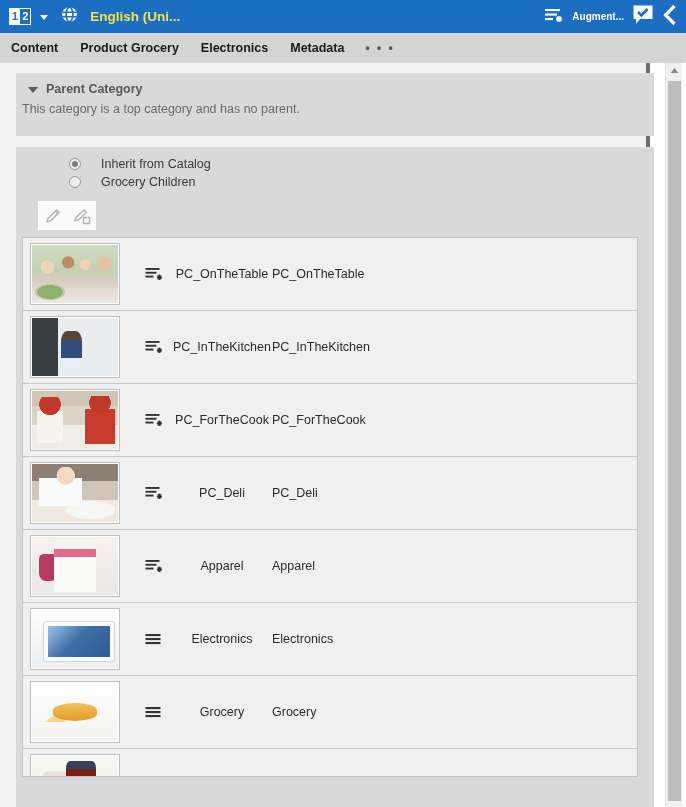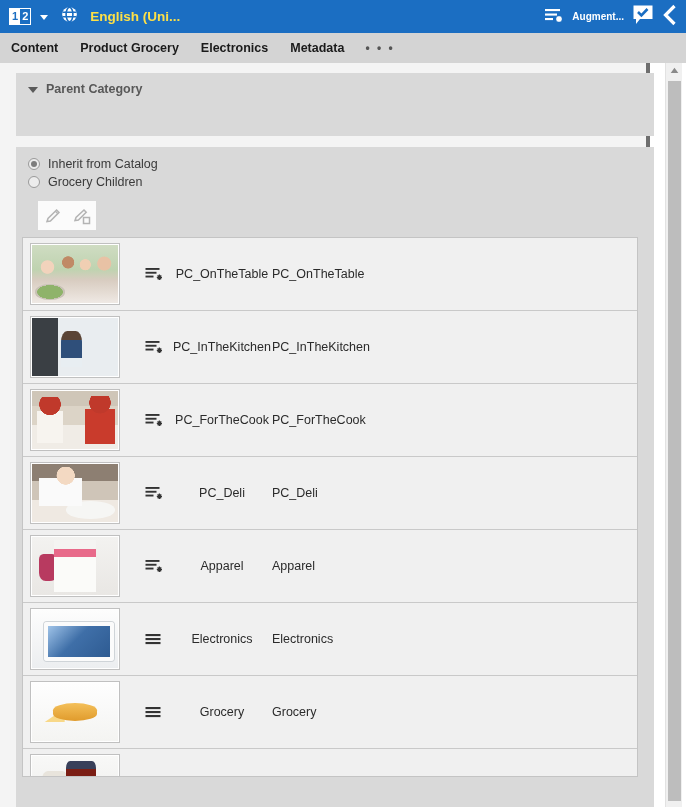--- a/index.html
+++ b/index.html
@@ -84,21 +84,21 @@
     border-right: 5px solid transparent; border-top: 6px solid #5a5a5a;
     margin-top: 2px;
   }
   .sect-title { font-size: 12.5px; font-weight: bold; color: #585858; }
 
   .parent-note {
     padding: 6px 0 0 6px; font-size: 12.5px; color: #6a6a6a;
   }
 
   
-  .radio-row { display:flex; align-items:center; gap:8px; padding-left: 12px; }
+  .radio-row { display:flex; align-items:center; gap:20px; padding-left: 24px; margin-left: 29px; }
   .radio-row.first { margin-top: 10px; }
   .radio-row.second { margin-top: 4px; }
   .radio {
     width: 12px; height: 12px; border-radius: 50%;
     border: 1px solid #9a9a9a; background: #ececec;
     display: flex; align-items: center; justify-content: center;
   }
   .radio.on::after {
     content: ''; width: 6px; height: 6px; border-radius: 50%; background: #7d7d7d;
   }
@@ -257,20 +257,21 @@
   <div class="tab-ellipsis">• • •</div>
 </div>
 
 <div class="content">
 
   <div class="panel panel-parent">
     <div class="sect-head">
       <span class="tri"></span>
       <span class="sect-title">Parent Category</span>
     </div>
+    <div class="parent-note">This category is a top category and has no parent.</div>
   </div>
 
   <div class="panel panel-child">
 
     <div class="radio-row first">
       <span class="radio on"></span>
       <span class="radio-label">Inherit from Catalog</span>
     </div>
     <div class="radio-row second">
       <span class="radio"></span>

